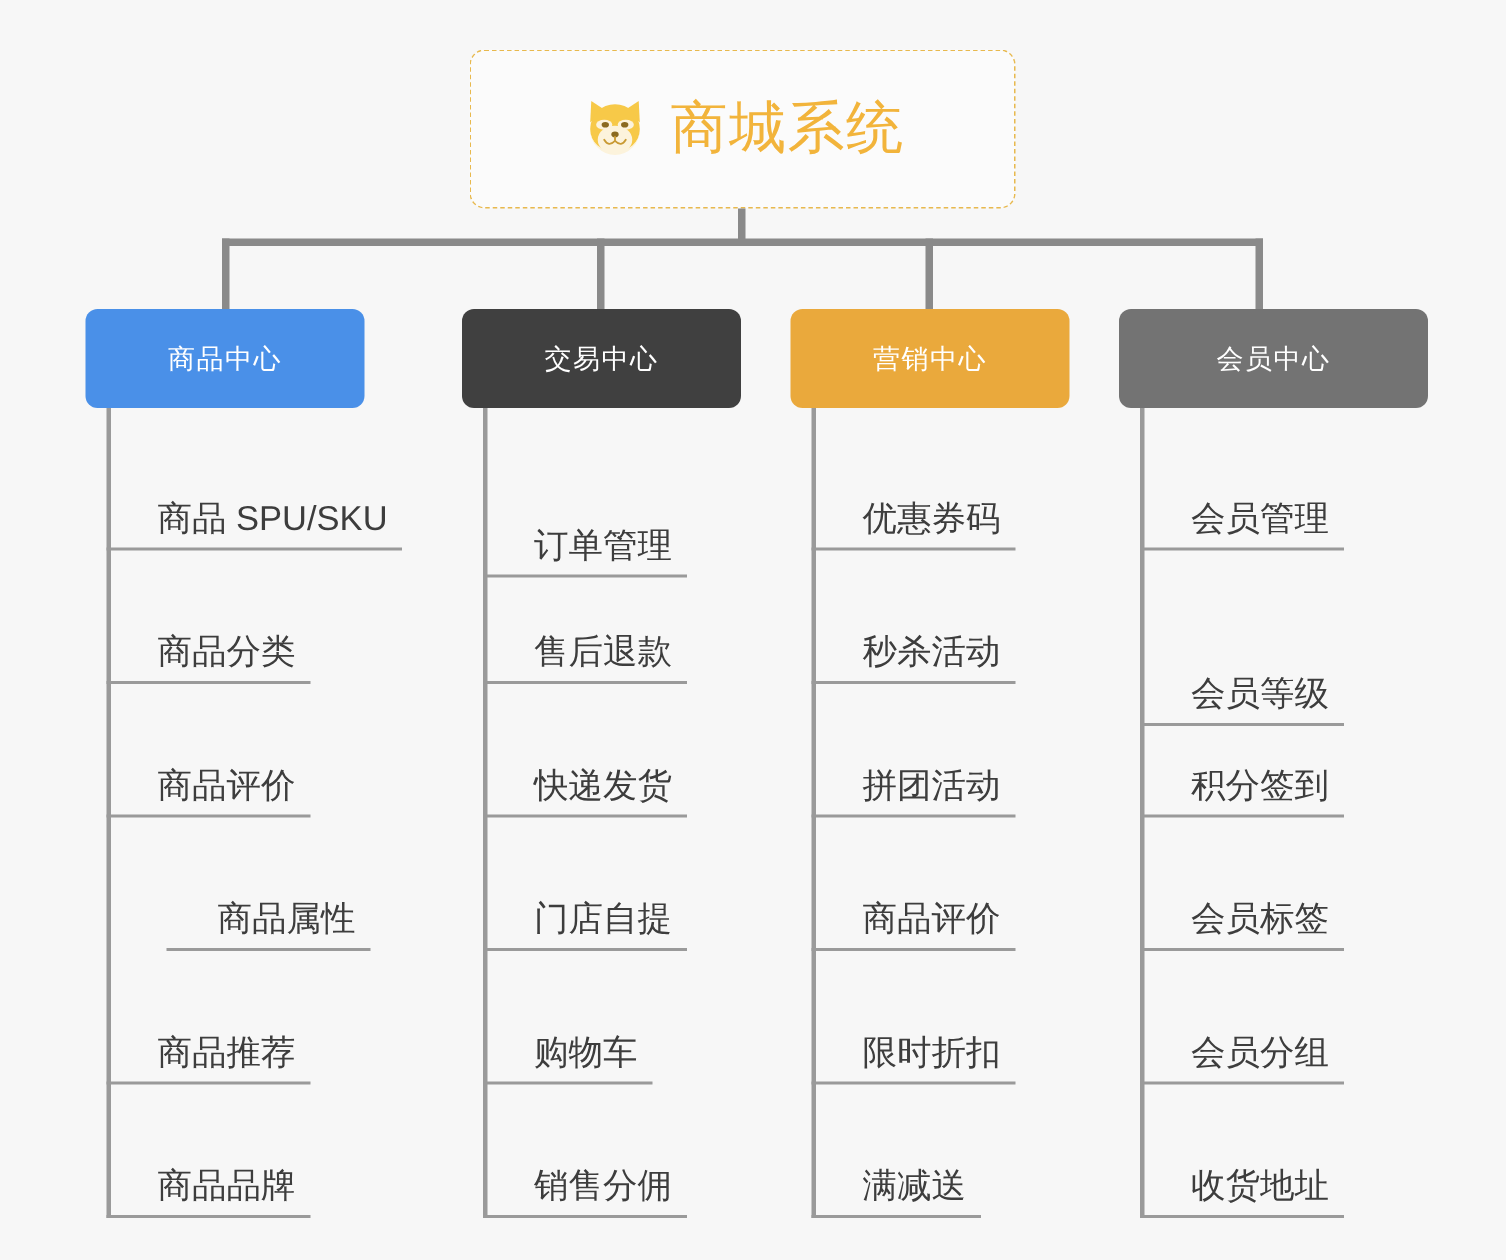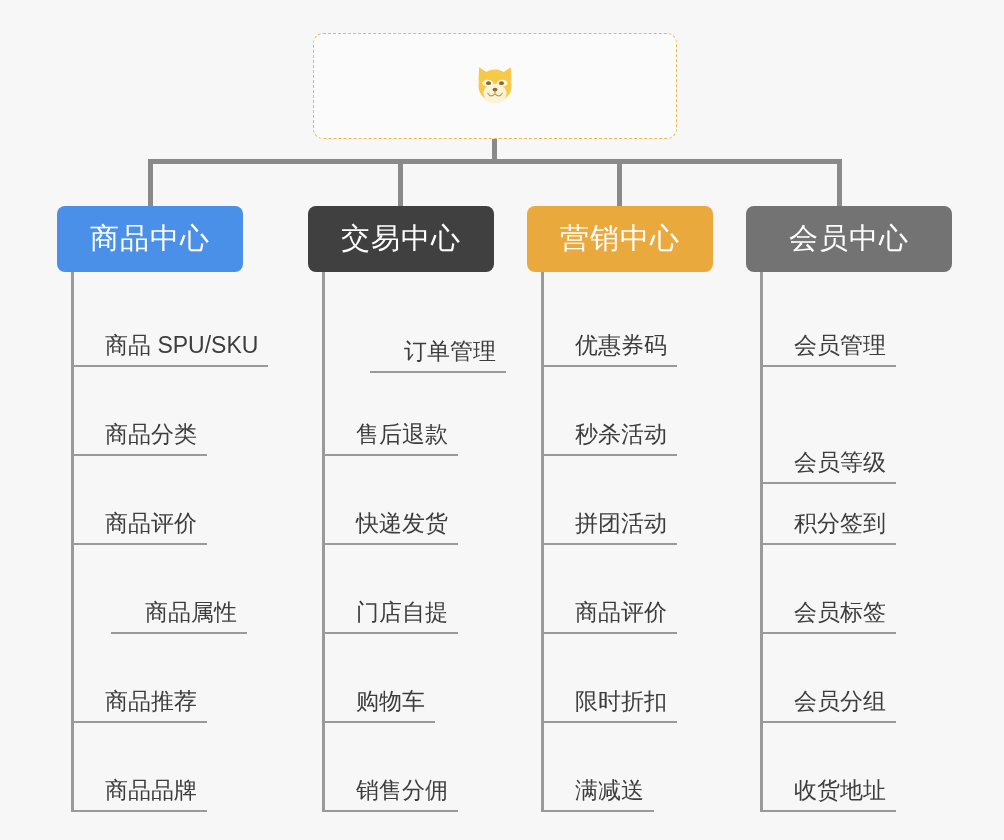--- a/index.html
+++ b/index.html
@@ -77,21 +77,21 @@
   .cat-box {
     position: absolute;
     top: 206px;
     height: 66px;
     box-sizing: border-box;
     border-radius: 8px;
     display: flex;
     align-items: center;
     justify-content: center;
     color: #ffffff;
-    font-size: 29px;
+    font-size: 18px;
     letter-spacing: 1px;
     white-space: nowrap;
   }
 
   
   .leaf-col {
     position: absolute;
     top: 272px;
   }
   .leaf-trunk {
@@ -136,20 +136,21 @@
       <ellipse cx="22" cy="28" rx="7.5" ry="4.6" fill="#fcf3dc"></ellipse>
       <ellipse cx="42" cy="28" rx="7.5" ry="4.6" fill="#fcf3dc"></ellipse>
 
       <ellipse cx="23" cy="28" rx="3.4" ry="2.6" fill="#8a6a20"></ellipse>
       <ellipse cx="41" cy="28" rx="3.4" ry="2.6" fill="#8a6a20"></ellipse>
 
       <ellipse cx="32" cy="37" rx="3.4" ry="2.6" fill="#8a6a20"></ellipse>
 
       <path d="M32 39 L32 43 M32 43 Q26 49 22 42 M32 43 Q38 49 42 42" stroke="#c99a33" stroke-width="1.7" fill="none" stroke-linecap="round"></path>
     </svg>
+    <span class="root-label">商城系统</span>
   </div>
 
   <div class="conn conn-stem"></div>
   <div class="conn conn-bar"></div>
 
 <div class="conn conn-drop" style="left: 148px; background: rgb(138, 138, 138);"></div>
     <div class="cat-box" style="left: 57px; width: 186px; background: rgb(74, 144, 232);">
       <span>商品中心</span>
     </div>
     <div class="leaf-col" style="left: 71px;">
@@ -172,21 +173,21 @@
       <div class="leaf-item" style="top: 451px;">
         <span class="leaf-text">商品品牌</span>
       </div>
     </div>
     <div class="conn conn-drop" style="left: 398px; background: rgb(138, 138, 138);"></div>
     <div class="cat-box" style="left: 308px; width: 186px; background: #404040;">
       <span>交易中心</span>
     </div>
     <div class="leaf-col" style="left: 322px;">
       <div class="leaf-trunk" style="height: 540px;"></div>
-      <div class="leaf-item" style="top: 12px; padding-left: 48px;">
+      <div class="leaf-item" style="top: 24px;">
         <span class="leaf-text">订单管理</span>
       </div>
       <div class="leaf-item" style="top: 95px;">
         <span class="leaf-text">售后退款</span>
       </div>
       <div class="leaf-item" style="top: 184px;">
         <span class="leaf-text">快递发货</span>
       </div>
       <div class="leaf-item" style="top: 273px;">
         <span class="leaf-text">门店自提</span>

